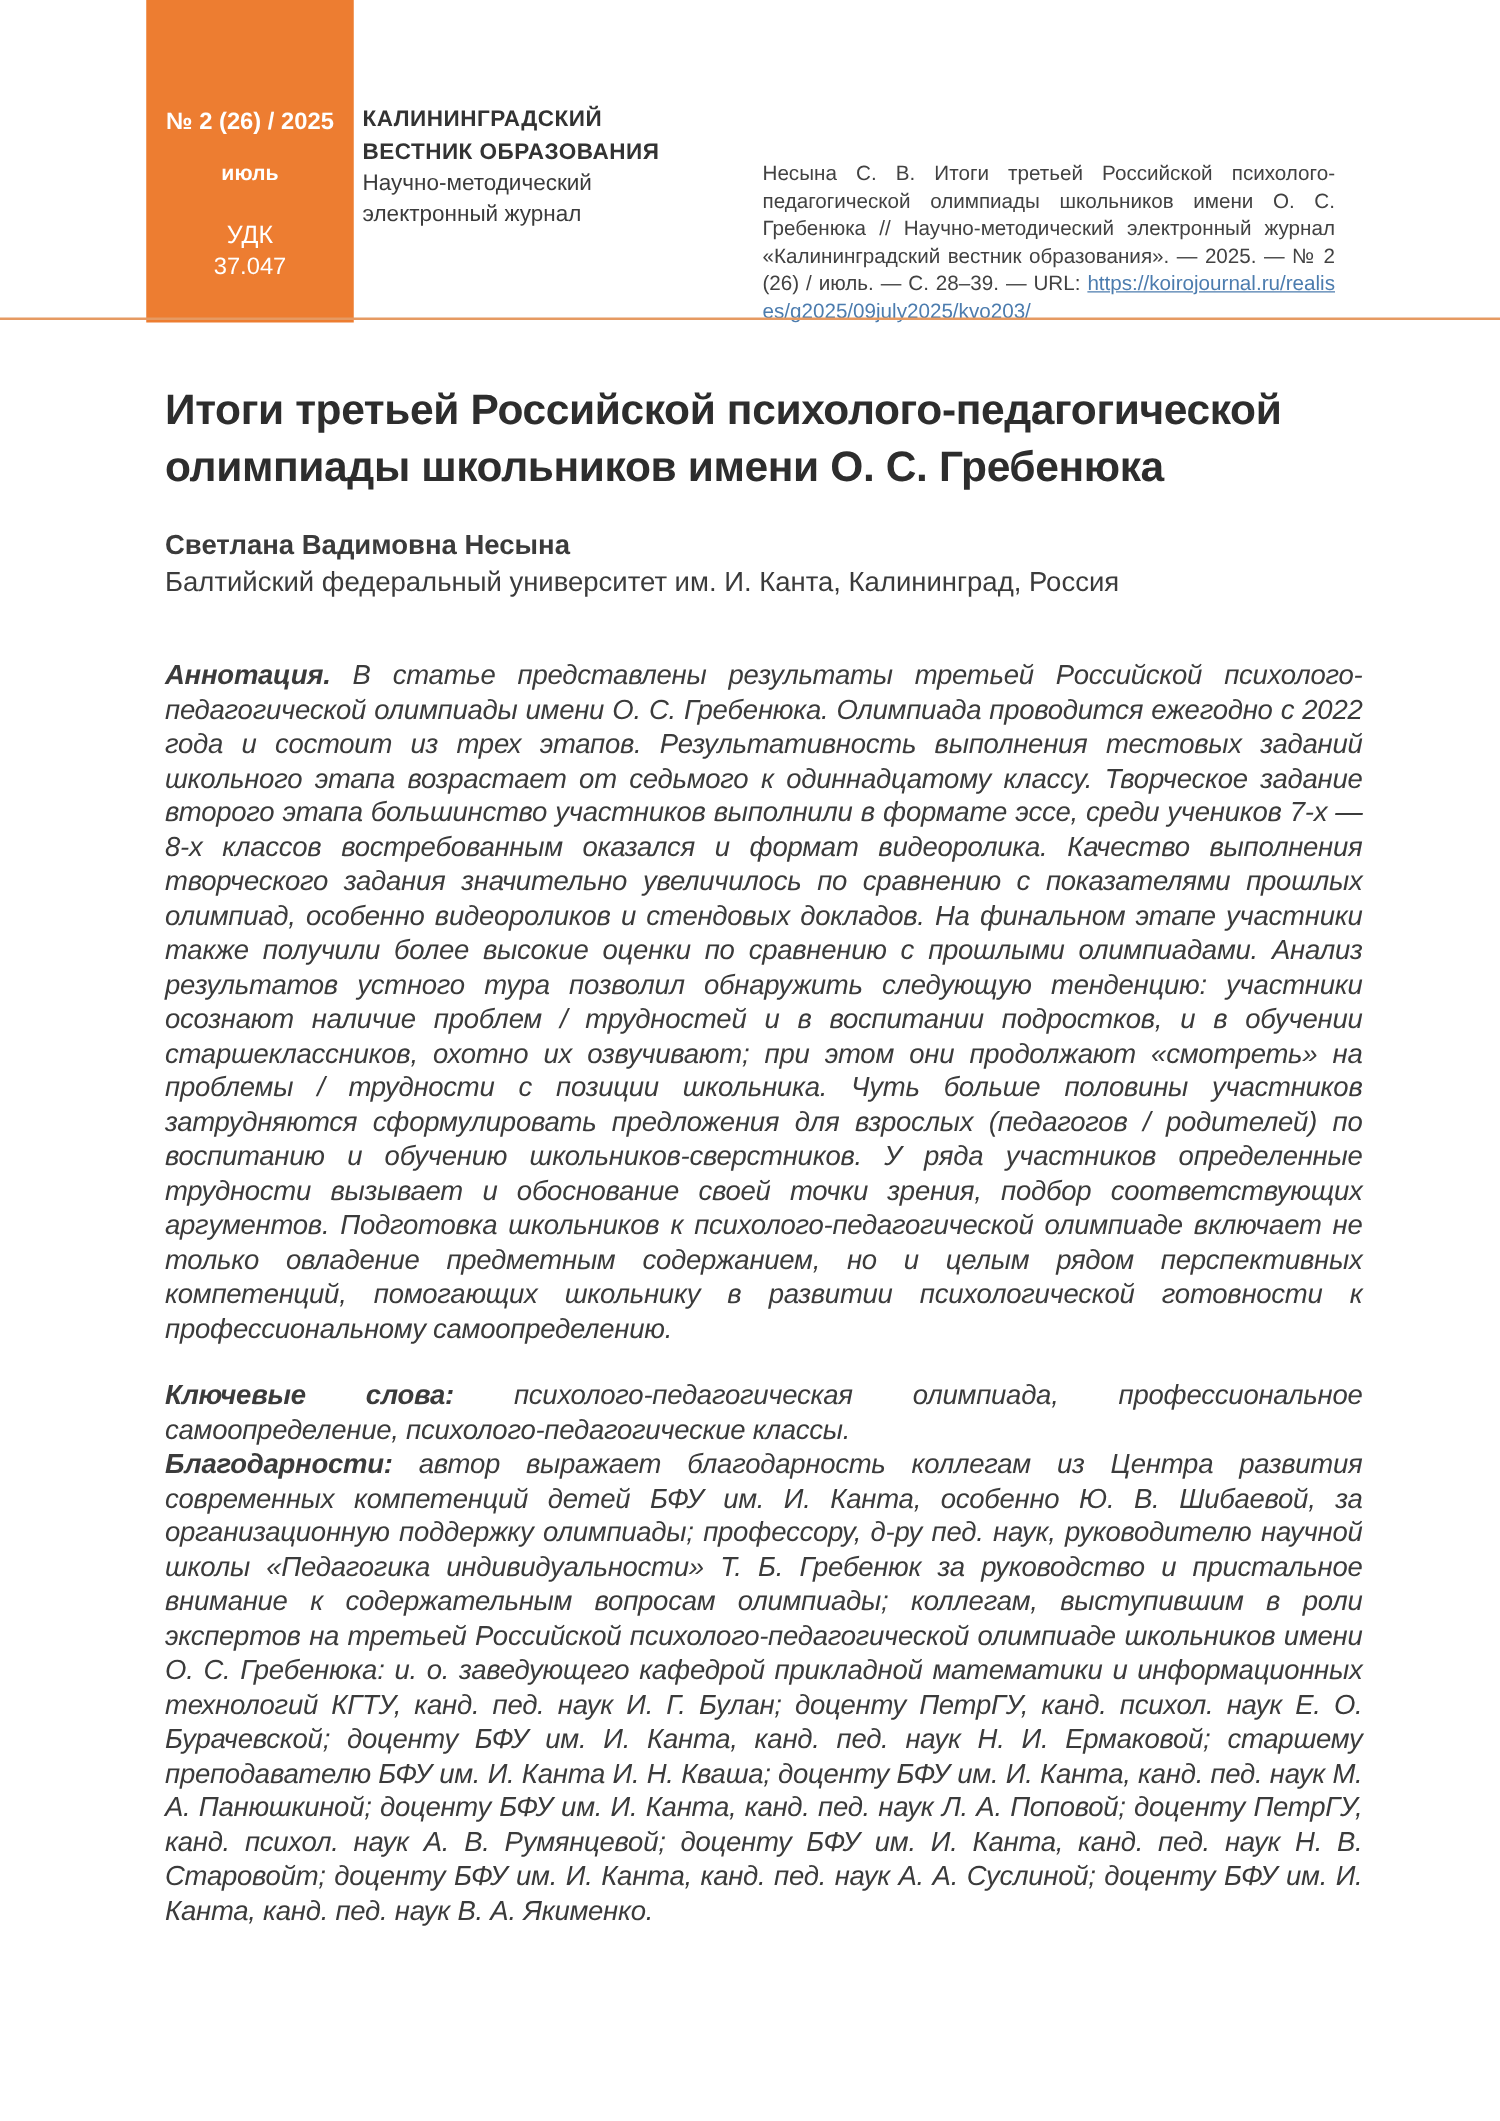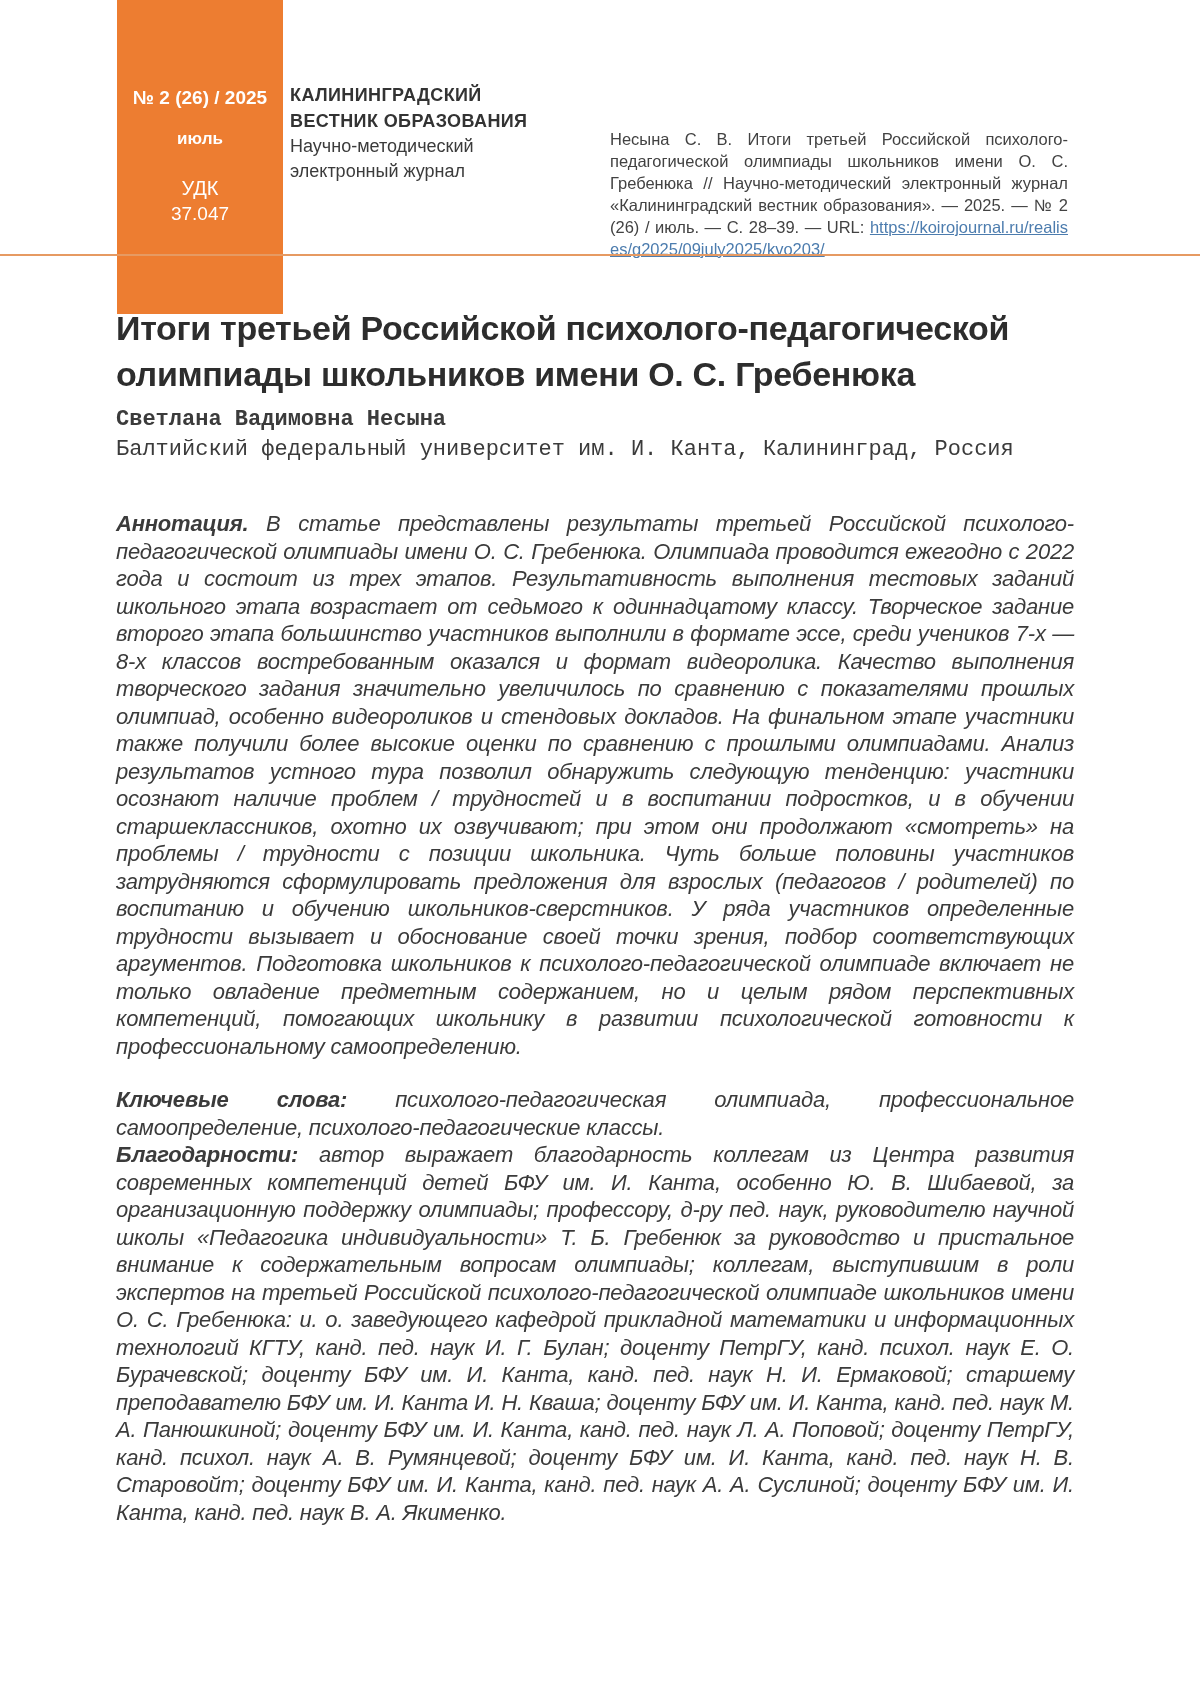--- a/index.html
+++ b/index.html
@@ -10,21 +10,21 @@
     background: #ffffff;
     font-family: "Liberation Sans", sans-serif;
     color: #3b3b3b;
     overflow: hidden;
   }
 
   
   .issue-box {
     position: absolute;
     left: 117px; top: 0;
-    width: 166px; height: 314px;
+    width: 166px; height: 258px;
     background: #ED7D31;
     color: #ffffff;
     text-align: center;
     box-sizing: border-box;
     padding-top: 86px;
   }
   .issue-number { font-size: 19px; font-weight: bold; line-height: 24px; white-space: nowrap; }
   .issue-month  { font-size: 17px; font-weight: bold; line-height: 23px; margin-top: 17px; }
   .udc-label    { margin-top: 26px; font-size: 20px; line-height: 25px; }
   .udc-value    { font-size: 19px; line-height: 25px; }
@@ -45,32 +45,32 @@
   .citation a { color: #4C7CAE; text-decoration: underline; word-break: break-all; }
 
   .header-rule {
     position: absolute;
     left: 0; top: 254px;
     width: 1200px; height: 2px;
     background: #E69A62;
   }
 
   
-  .content { position: absolute; left: 116px; top: 305px; width: 958px; }
+  .content { position: absolute; left: 132px; top: 305px; width: 958px; }
 
   .article-title {
     margin: 0;
     font-size: 34px;
     line-height: 46px;
     font-weight: bold;
     color: #2d2d2d;
     letter-spacing: -0.3px;
   }
 
-  .author-block { margin-top: 8px; font-size: 22px; line-height: 30px; color: #3b3b3b; font-family: Liberation Mono, monospace; }
+  .author-block { margin-top: 24px; font-size: 22px; line-height: 30px; color: #3b3b3b; }
   .author-name { font-weight: bold; }
   .email-link { color: #4C7CAE; text-decoration: underline; }
 
   .para {
     font-style: italic;
     font-size: 22px;
     line-height: 27.5px;
     text-align: justify;
     color: #3b3b3b;
     letter-spacing: -0.2px;

